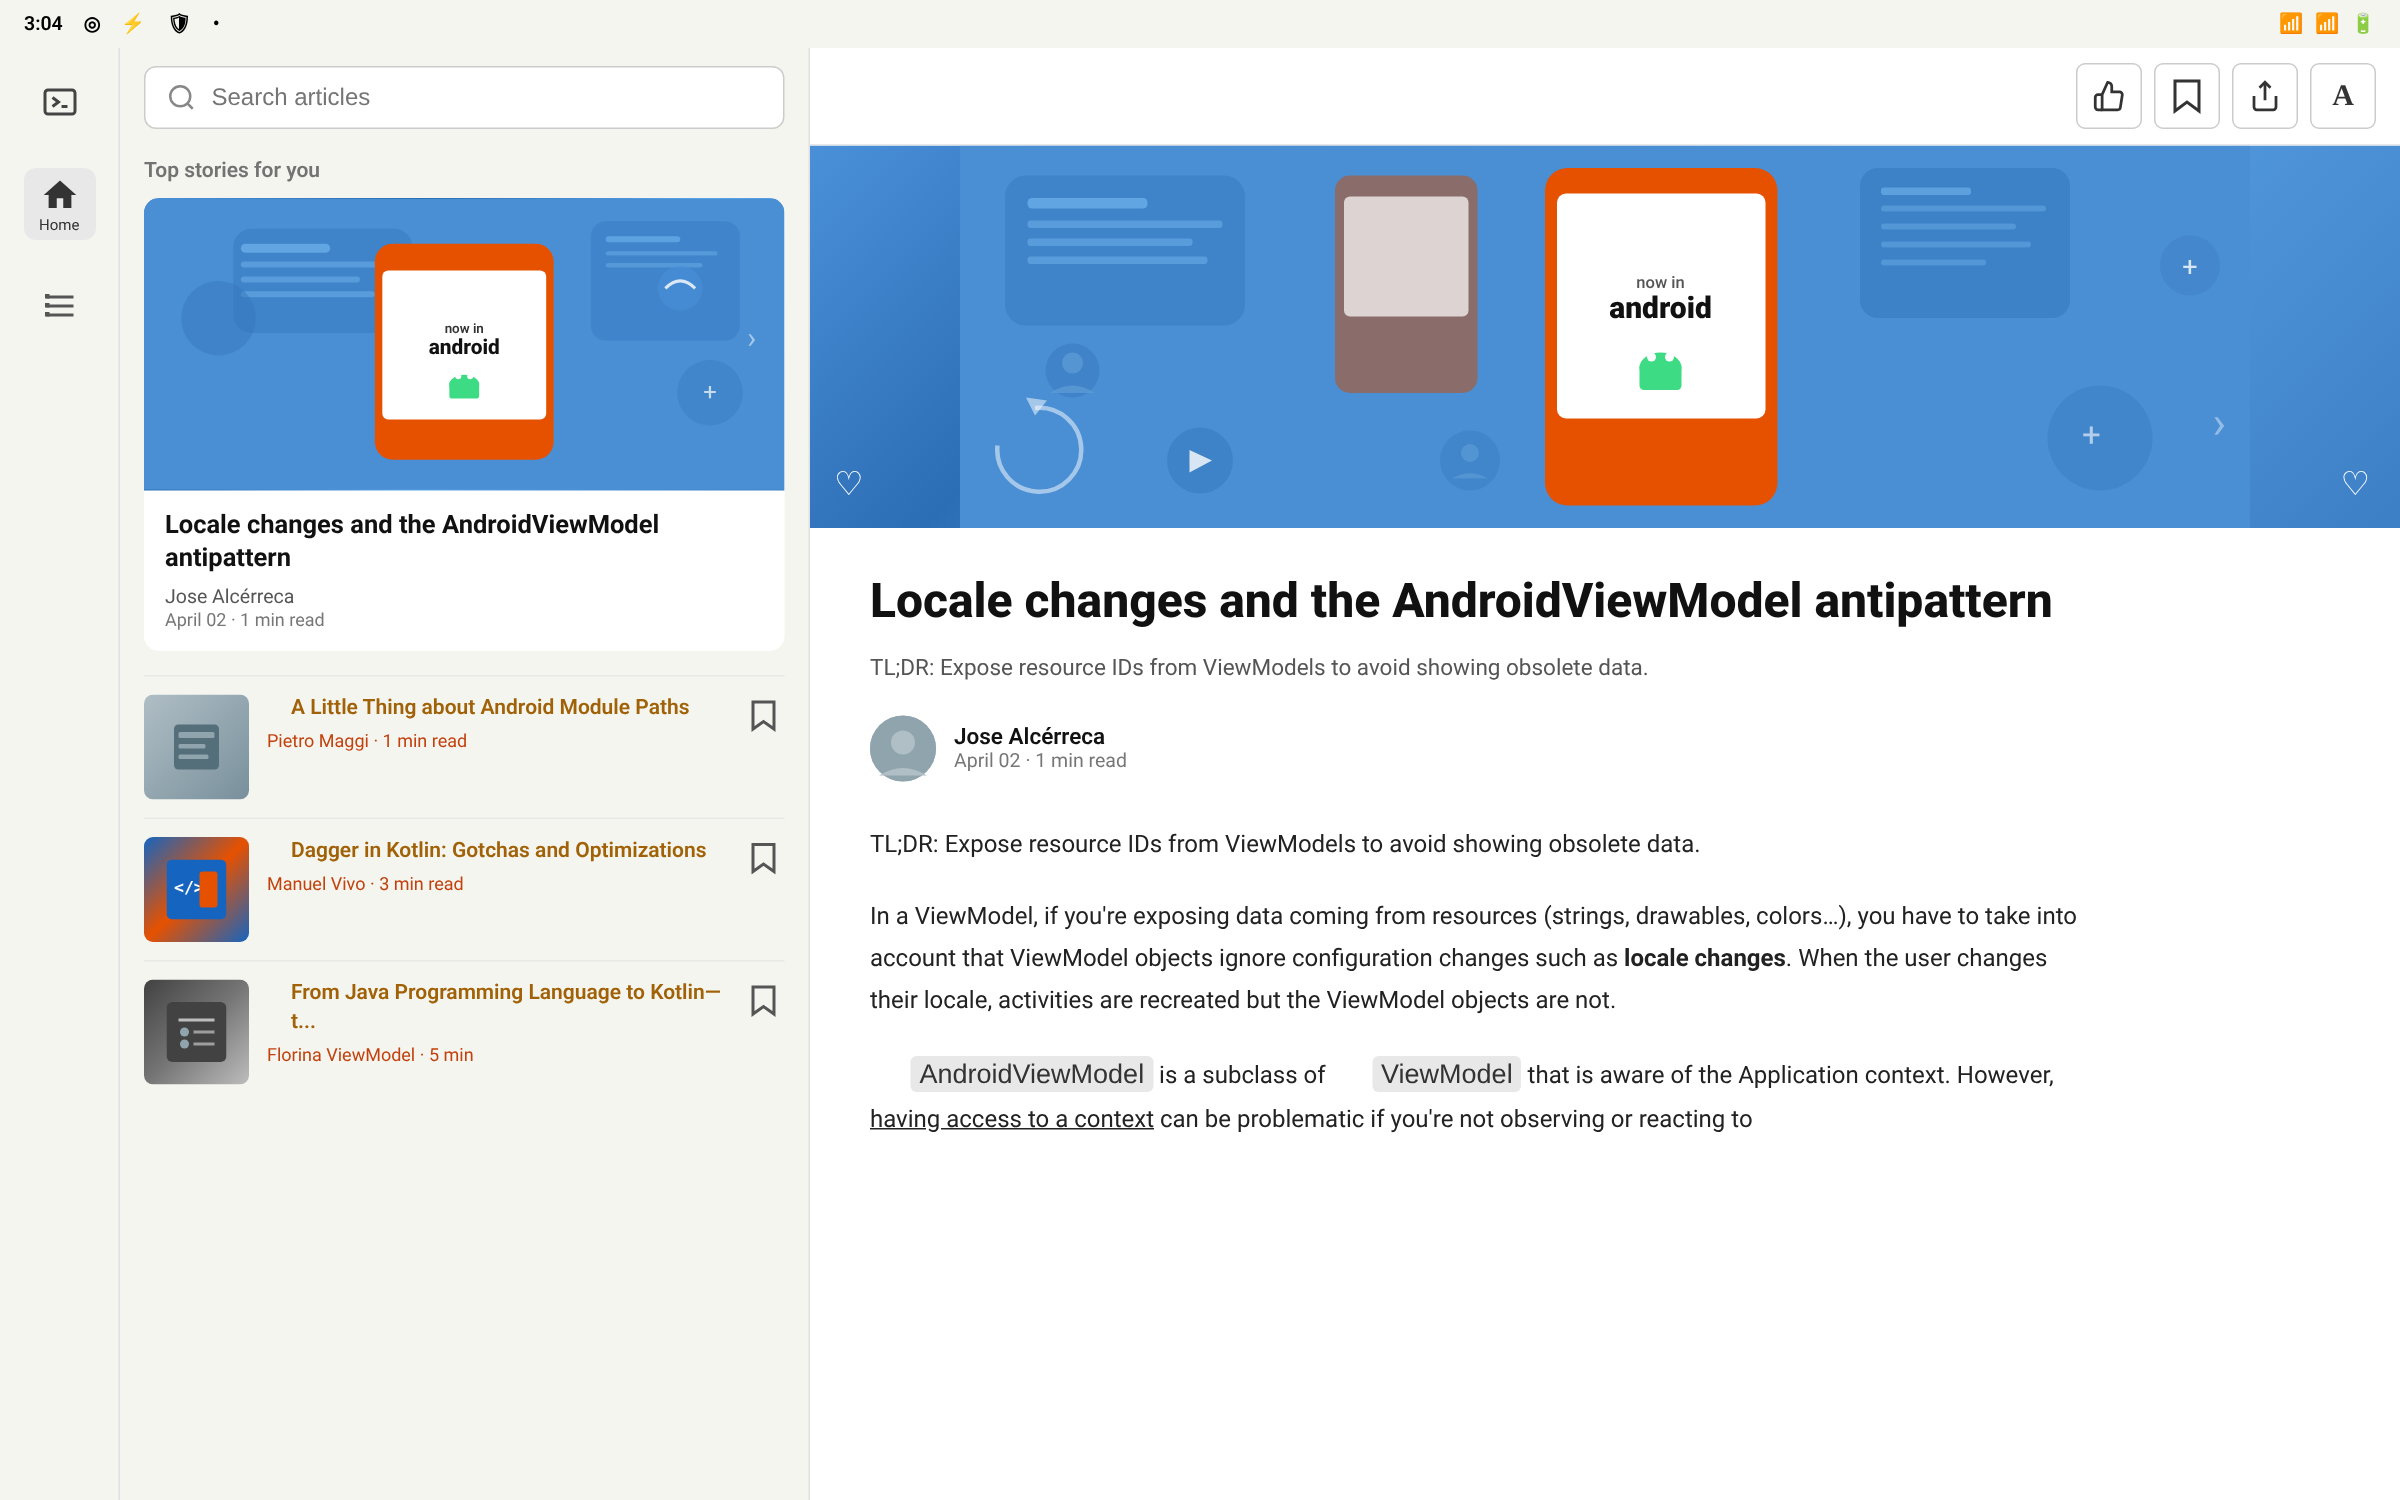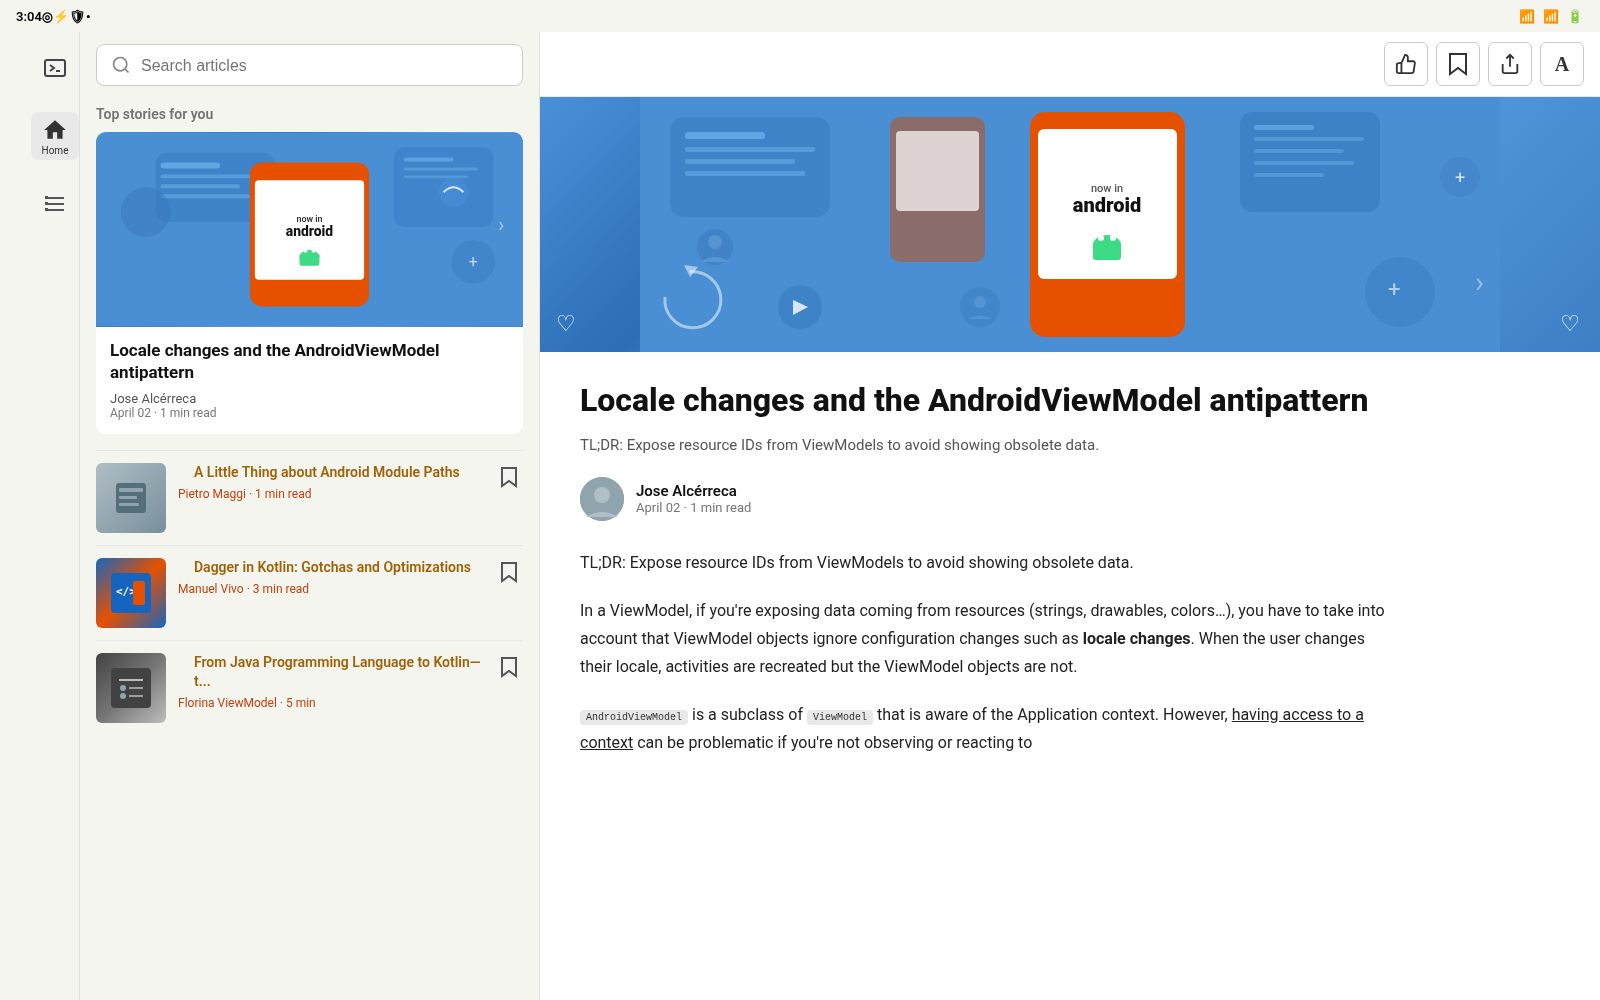--- a/index.html
+++ b/index.html
@@ -17,37 +17,37 @@
     .status-bar {
       background: #f5f5f0;
       height: 32px;
       display: flex;
       align-items: center;
       justify-content: space-between;
       padding: 0 16px;
       font-size: 13px;
       font-weight: 600;
     }
-    .status-bar-left { display: flex; align-items: center; gap: 0; }
+    .status-bar-left { display: flex; align-items: center; gap: 14px; }
     .status-bar-right { display: flex; align-items: center; gap: 8px; }
 
     
     .app-layout {
       display: flex;
       flex: 1;
       overflow: hidden;
     }
 
     
     .sidebar-nav {
       width: 80px;
       background: #f5f5f0;
       display: flex;
       flex-direction: column;
-      align-items: flex-end;
+      align-items: center;
       padding: 12px 0;
       gap: 20px;
       border-right: 1px solid #e0e0e0;
     }
 
     .nav-icon-btn {
       width: 48px;
       height: 48px;
       display: flex;
       align-items: center;
@@ -320,23 +320,24 @@
     .article-paragraph {
       font-size: 16px;
       color: #222;
       line-height: 1.75;
       margin-bottom: 20px;
     }
     .article-paragraph code, .inline-code {
       background: #e8e8e8;
       padding: 2px 6px;
       border-radius: 4px;
-      font-family: Liberation Mono, monospace;
-      font-size: 10px;
+      font-family: Liberation Sans, sans-serif;
+      font-size: 18px;
       color: #333;
+      margin-left: 27px;
     }
     .underline-text { text-decoration: underline; }
 
     
     ::-webkit-scrollbar { width: 6px; }
     ::-webkit-scrollbar-track { background: transparent; }
     ::-webkit-scrollbar-thumb { background: #ccc; border-radius: 3px; }
   </style>
 </head>
 <body>

